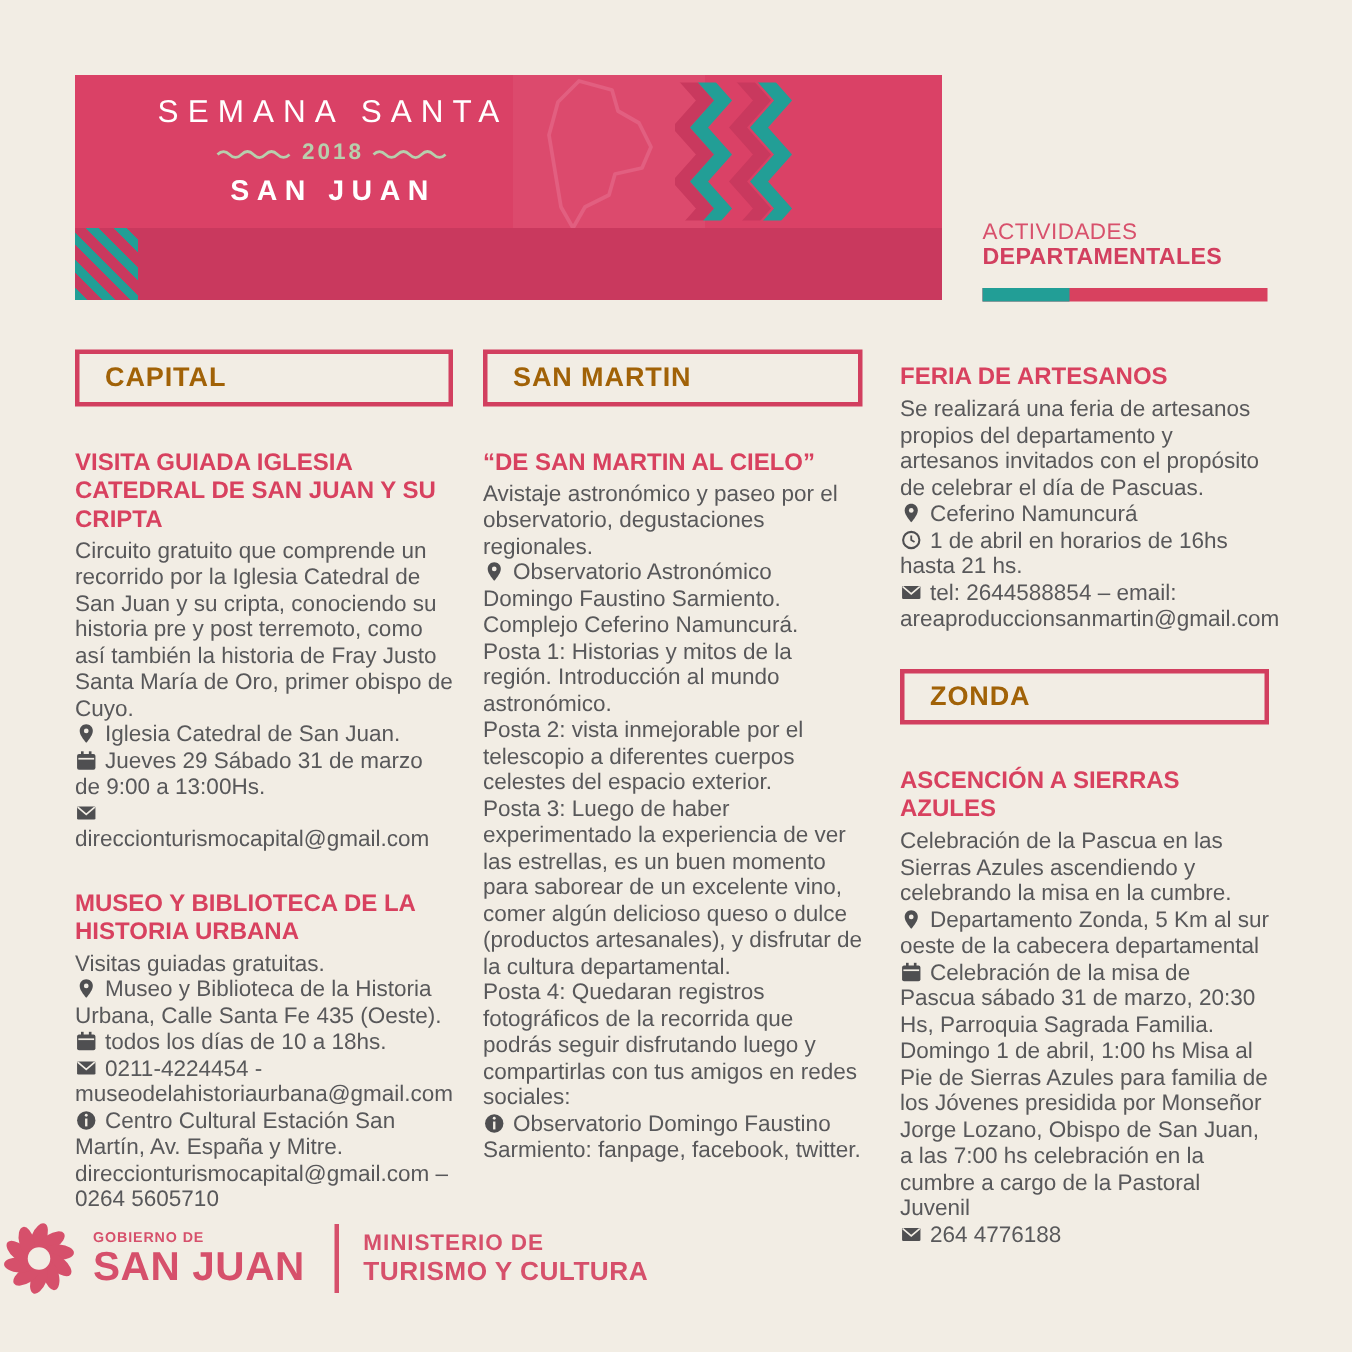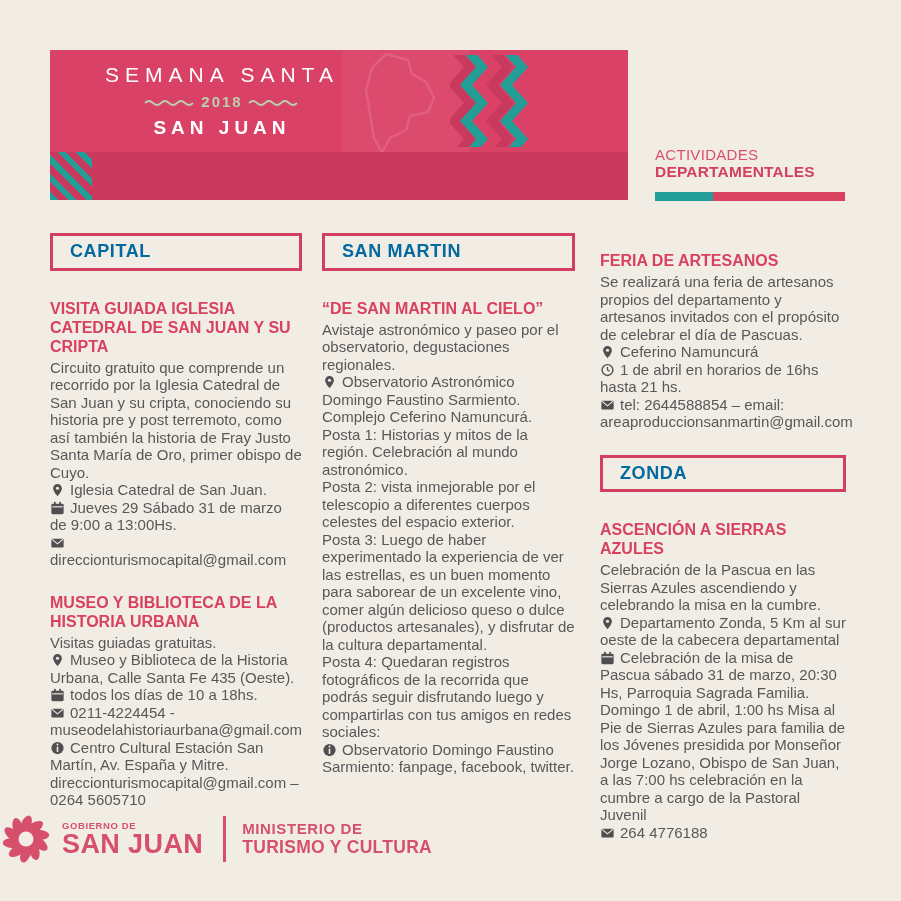--- a/index.html
+++ b/index.html
@@ -26,26 +26,26 @@
   .activities{position:absolute;left:655px;top:146px;line-height:1.15;}
   .act-1{font-size:15px;color:#d8516c;letter-spacing:0.3px;}
   .act-2{font-size:15.5px;color:#d23f5f;font-weight:bold;letter-spacing:0.2px;}
   .act-bar{position:absolute;left:655px;top:192px;width:190px;height:9px;background:#d8415f;}
   .act-bar-teal{position:absolute;left:0;top:0;width:58px;height:9px;background:#229e96;}
   
   .col{position:absolute;top:233px;font-size:15px;line-height:17.5px;}
   .col1{left:50px;width:252px;}
   .col2{left:322px;width:253px;}
   .col3{left:600px;width:246px;}
-  .dept-box{border:3px solid #d23f5f;color:#0369a1;font-weight:bold;font-size:18px;
+  .dept-box{border:3px solid #d23f5f;color:#a16207;font-weight:bold;font-size:18px;
     padding:7px 10px 7px 17px;letter-spacing:0.6px;margin-bottom:28px;}
   .event{margin-bottom:24px;margin-top:12px;}
   .event-title{color:#d8415f;font-weight:bold;font-size:16px;line-height:19px;margin:0 0 3px 0;}
   p.line{margin:0;}
-  .first-right{margin-top:18px;}
+  .first-right{margin-top:9px;}
   .gap-top{margin-top:20px;}
   .icon{display:inline-block;width:15px;height:14px;vertical-align:-2px;margin-right:5px;}
   .icon svg{display:block;}
   
   .footer{position:absolute;left:0;top:813px;width:901px;display:flex;justify-content:flex-start;align-items:center;color:#d6506b;}
   .swirl{width:52px;height:52px;margin-right:10px;}
   .gob-small{font-size:9.5px;font-weight:bold;letter-spacing:0.6px;}
   .gob-big{font-size:27px;font-weight:bold;letter-spacing:0.4px;line-height:1;}
   .f-divider{width:3px;height:46px;background:#d6506b;margin:0 16px 0 20px;}
   .min-small{font-size:15px;font-weight:bold;letter-spacing:0.6px;}
@@ -142,21 +142,21 @@
 <div class="col col2">
   <div class="dept-box">SAN MARTIN</div>
 
   <div class="event">
     <p class="event-title">“DE SAN MARTIN AL CIELO”</p>
     <p class="line">Avistaje astronómico y paseo por el observatorio, degustaciones regionales.</p>
     <p class="line"><span class="icon"><svg width="15" height="14" viewBox="0 0 16 16">
             <path d="M8 1C5.2 1 3 3.2 3 6c0 3.7 5 9 5 9s5-5.3 5-9c0-2.8-2.2-5-5-5z" fill="#4f4f51"></path>
             <circle cx="8" cy="6" r="1.8" fill="#f2ede4"></circle>
           </svg></span><span>Observatorio Astronómico Domingo Faustino Sarmiento. Complejo Ceferino Namuncurá.</span></p>
-    <p class="line">Posta 1: Historias y mitos de la región. Celebración al mundo astronómico.</p>
+    <p class="line">Posta 1: Historias y mitos de la región. Introducción al mundo astronómico.</p>
     <p class="line">Posta 2: vista inmejorable por el telescopio a diferentes cuerpos celestes del espacio exterior.</p>
     <p class="line">Posta 3: Luego de haber experimentado la experiencia de ver las estrellas, es un buen momento para saborear de un excelente vino, comer algún delicioso queso o dulce (productos artesanales), y disfrutar de la cultura departamental.</p>
     <p class="line">Posta 4: Quedaran registros fotográficos de la recorrida que podrás seguir disfrutando luego y compartirlas con tus amigos en redes sociales:</p>
     <p class="line"><span class="icon"><svg width="15" height="14" viewBox="0 0 16 16">
             <circle cx="8" cy="8" r="7" fill="#4f4f51"></circle>
             <rect x="7.1" y="6.5" width="1.8" height="6" fill="#f2ede4"></rect>
             <circle cx="8" cy="4" r="1.1" fill="#f2ede4"></circle>
           </svg></span><span>Observatorio Domingo Faustino Sarmiento: fanpage, facebook, twitter.</span></p>
   </div>
 </div>

